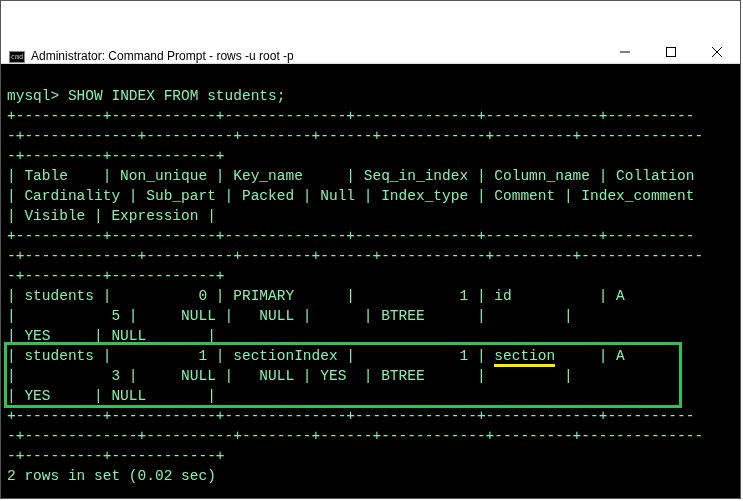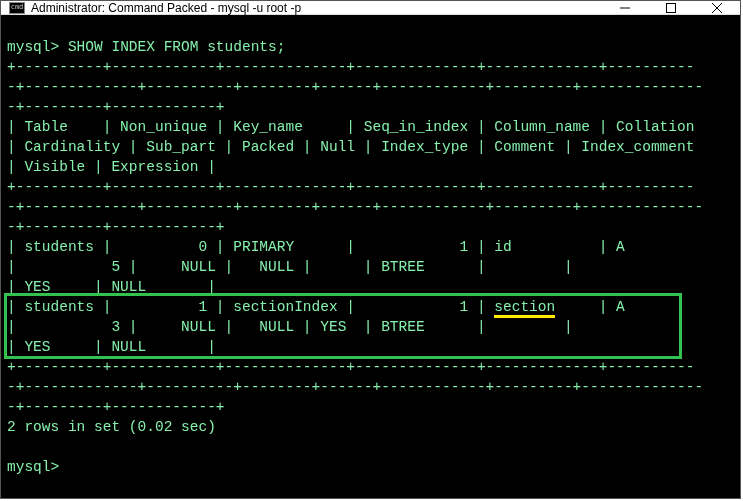--- a/index.html
+++ b/index.html
@@ -12,25 +12,26 @@
     }
     .window {
       width: 741px;
       height: 499px;
       border: 1px solid #555;
       display: flex;
       flex-direction: column;
       background: #fff;
     }
     .titlebar {
-      height: 14px;
+      height: 24px;
       background: #fff;
       display: flex;
-      align-items: center;
+      align-items: flex-end;
       border-bottom: 1px solid #ddd;
+      margin-top: 39px;
     }
     .titlebar-icon {
       width: 16px;
       height: 12px;
       margin-left: 8px;
       margin-right: 6px;
       background: #000;
       border: 1px solid #888;
       position: relative;
       display: flex;
@@ -97,21 +98,21 @@
     }
   </style>
 </head>
 <body>
 
 <div class="window">
   <div class="titlebar">
     <div class="titlebar-icon">
       <span class="titlebar-icon-text">cmd</span>
     </div>
-    <div class="titlebar-title">Administrator: Command Packed - mysql  -u root -p</div>
+    <div class="titlebar-title">Administrator: Command Prompt - rows  -u root -p</div>
     <div class="win-controls">
       <div class="win-btn">
         <svg width="10" height="10" viewBox="0 0 10 10">
             <line x1="0" y1="5" x2="10" y2="5" stroke="#000" stroke-width="1"></line>
           </svg>
       </div>
       <div class="win-btn">
         <svg width="10" height="10" viewBox="0 0 10 10">
             <rect x="0.5" y="0.5" width="9" height="9" fill="none" stroke="#000" stroke-width="1"></rect>
           </svg>

